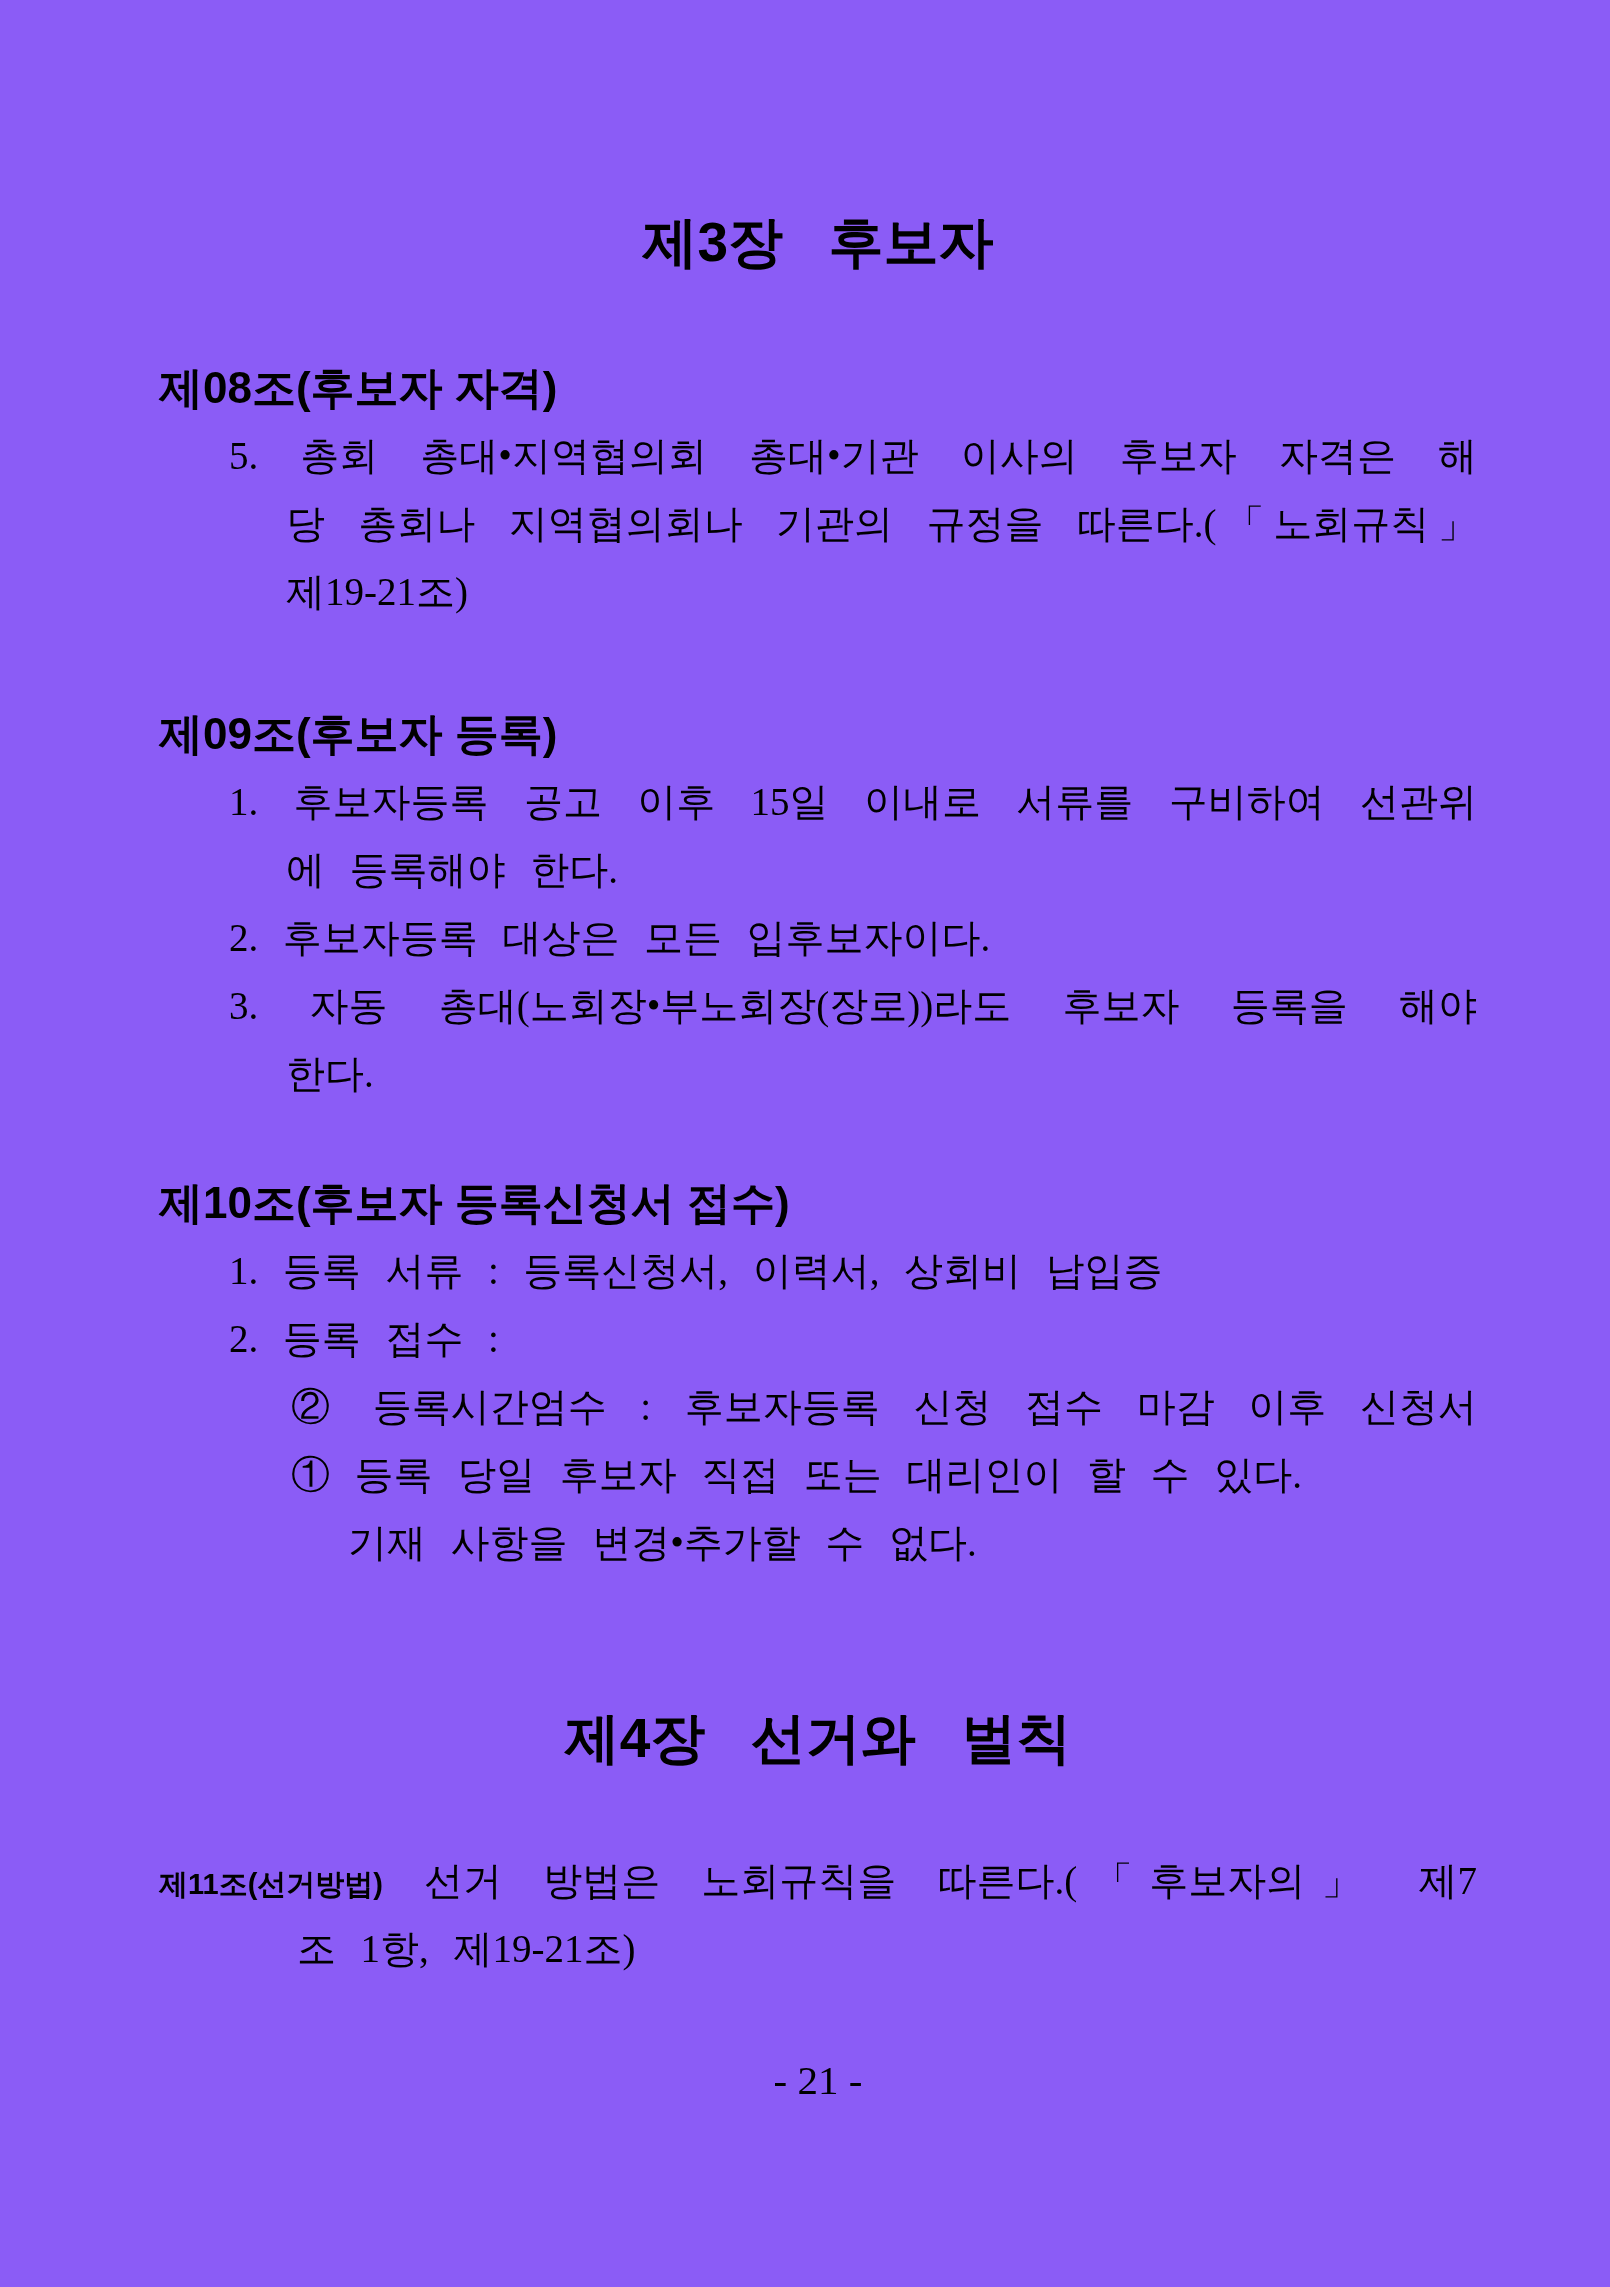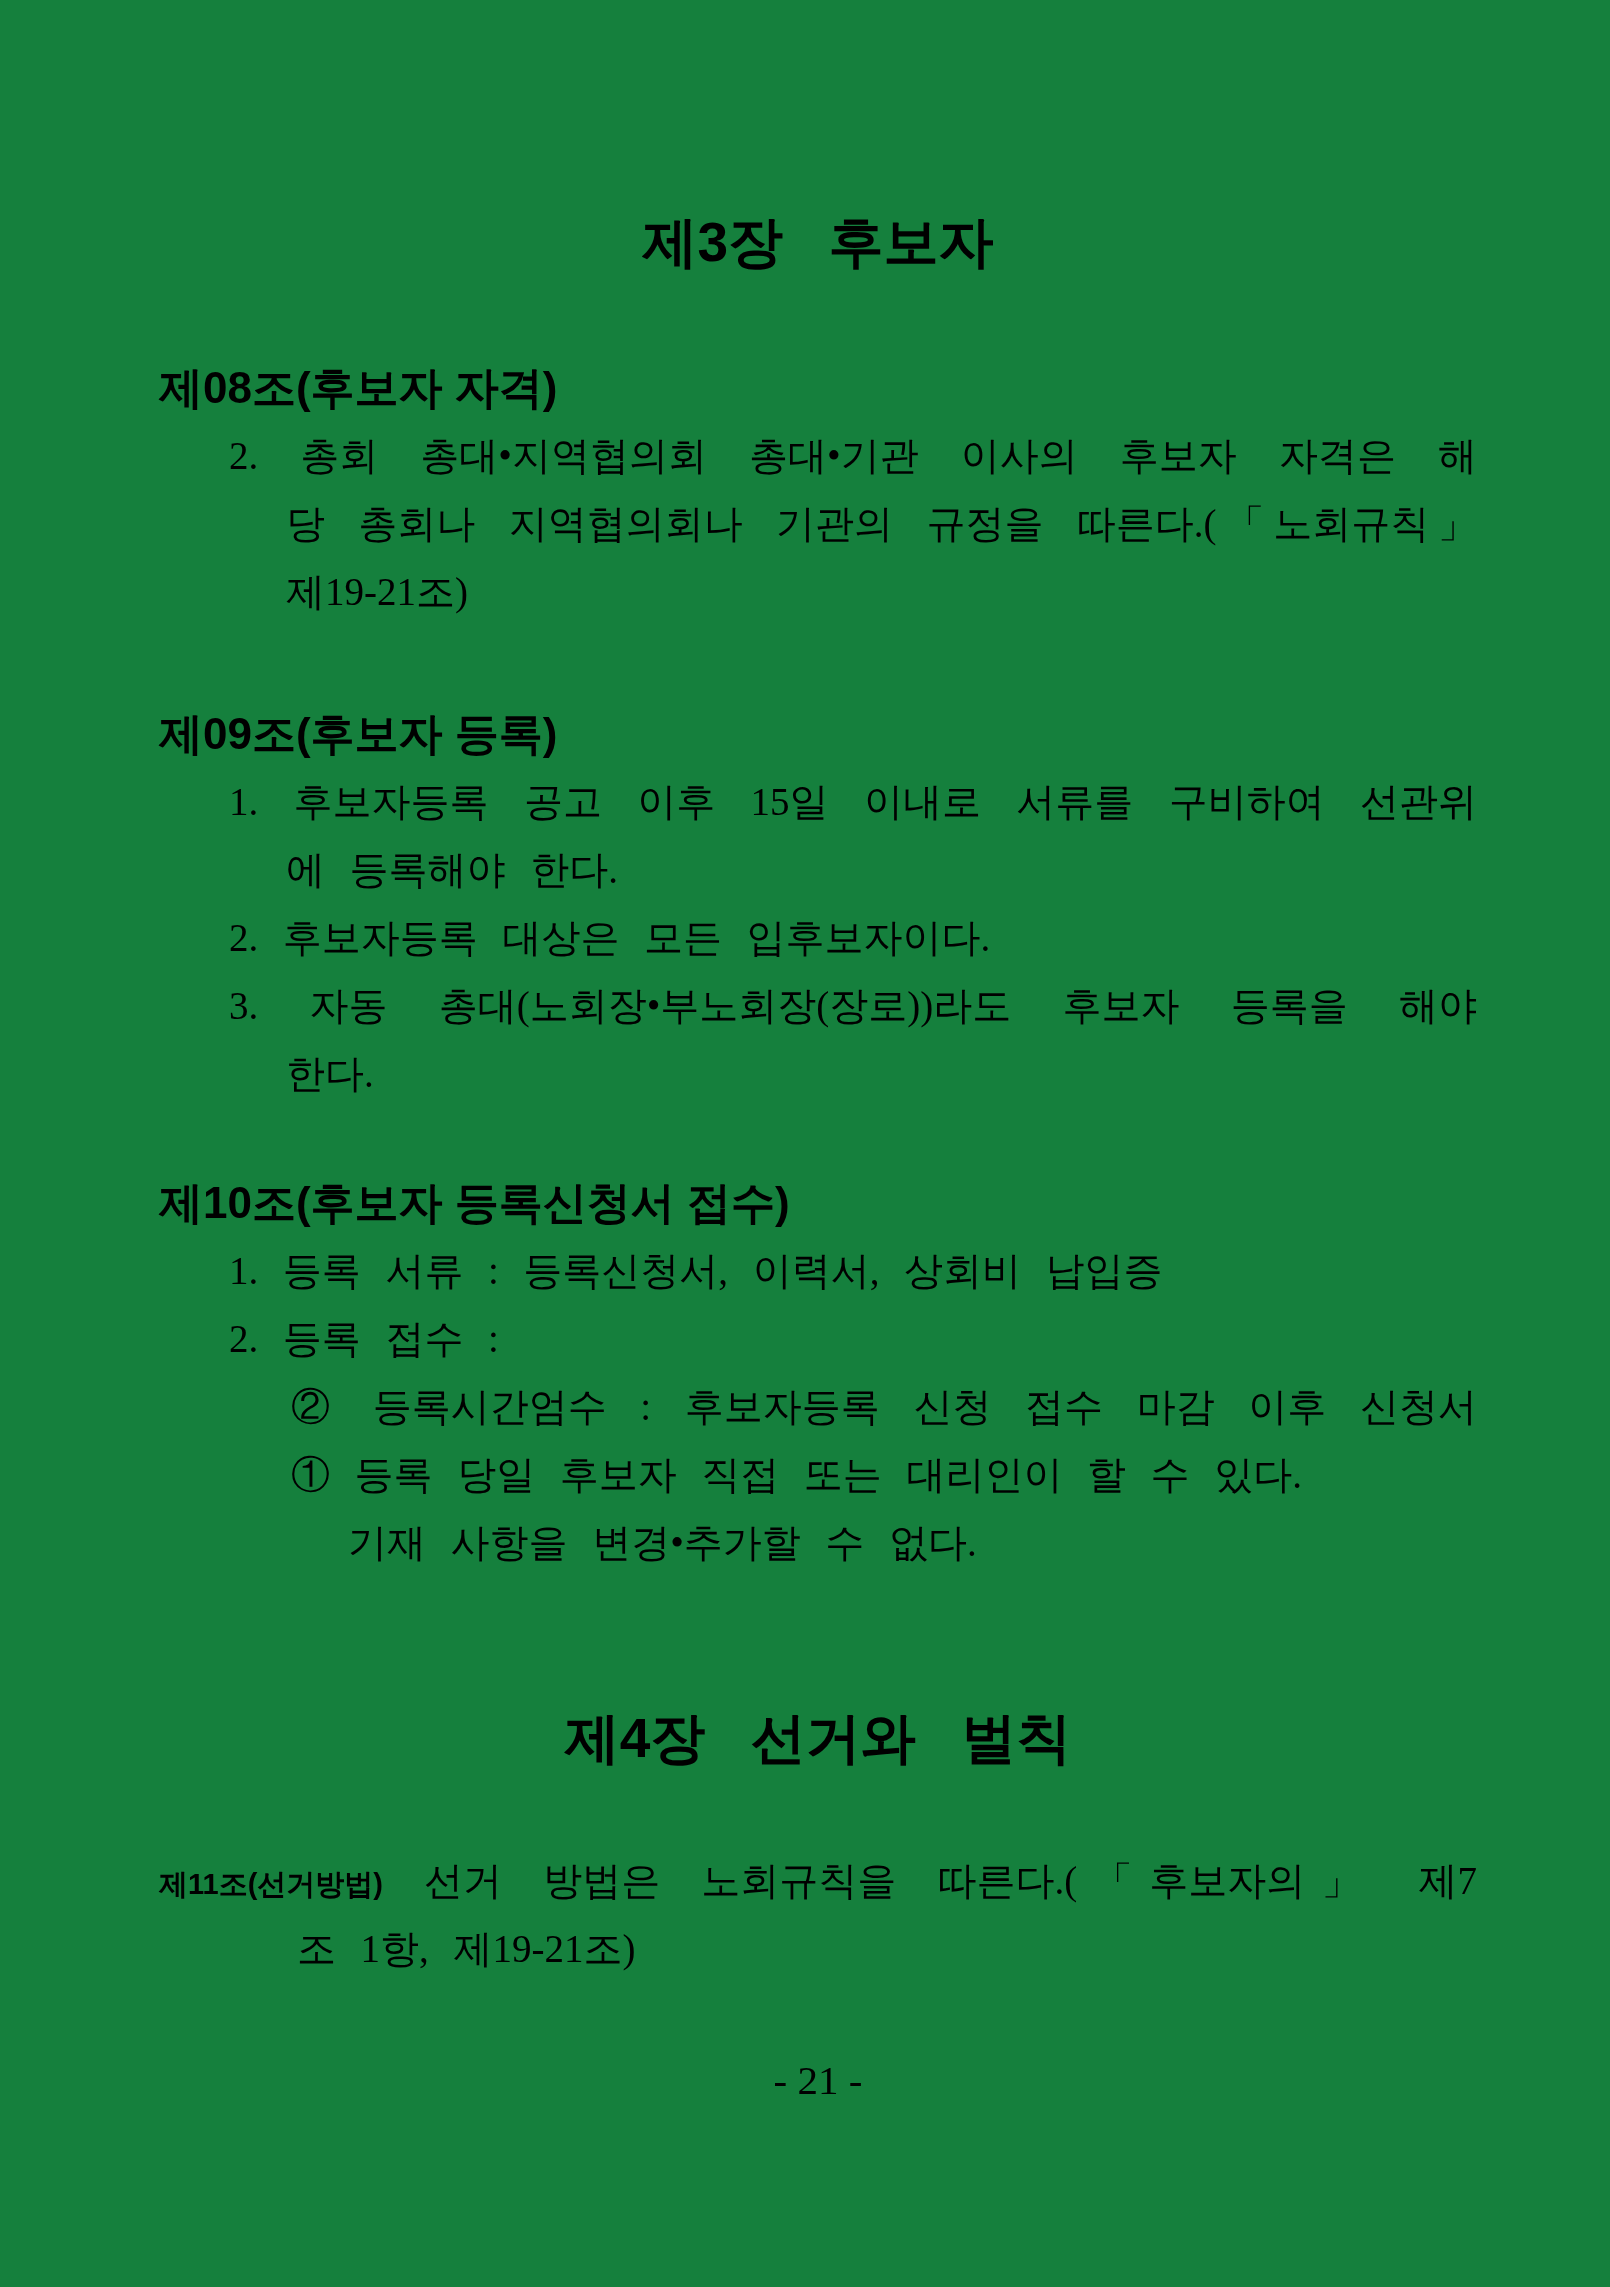--- a/index.html
+++ b/index.html
@@ -12,21 +12,21 @@
     height: 2288px;
     color: #000000;
     font-family: "Liberation Serif", "DejaVu Serif", serif;
   }
   .page {
     position: relative;
     box-sizing: border-box;
     width: 1611px;
     height: 2288px;
     padding: 208px 134px 0 159px;
-    background: #15803d;
+    background: #8b5cf6;
     overflow: hidden;
   }
   .chapter-title {
     margin: 0;
     height: 68px;
     line-height: 68px;
     text-align: center;
     font-family: "Liberation Sans", "DejaVu Sans", sans-serif;
     font-weight: 800;
     font-size: 55px;
@@ -84,21 +84,21 @@
 </style>
 </head>
 <body>
 
 <div class="page">
 
   <h1 class="chapter-title">제3장 후보자</h1>
 
   <section>
     <h2 class="article-heading mt-a08">제08조(후보자 자격)</h2>
-    <div class="line ind-item fill">2. 총회 총대•지역협의회 총대•기관 이사의 후보자 자격은 해</div>
+    <div class="line ind-item fill">5. 총회 총대•지역협의회 총대•기관 이사의 후보자 자격은 해</div>
     <div class="line ind-cont fill">당 총회나 지역협의회나 기관의 규정을 따른다.(「노회규칙」</div>
     <div class="line ind-cont">제19-21조)</div>
   </section>
 
   <section>
     <h2 class="article-heading mt-a09">제09조(후보자 등록)</h2>
     <div class="line ind-item fill">1. 후보자등록 공고 이후 15일 이내로 서류를 구비하여 선관위</div>
     <div class="line ind-cont">에 등록해야 한다.</div>
     <div class="line ind-item">2. 후보자등록 대상은 모든 입후보자이다.</div>
     <div class="line ind-item fill">3. 자동 총대(노회장•부노회장(장로))라도 후보자 등록을 해야</div>

